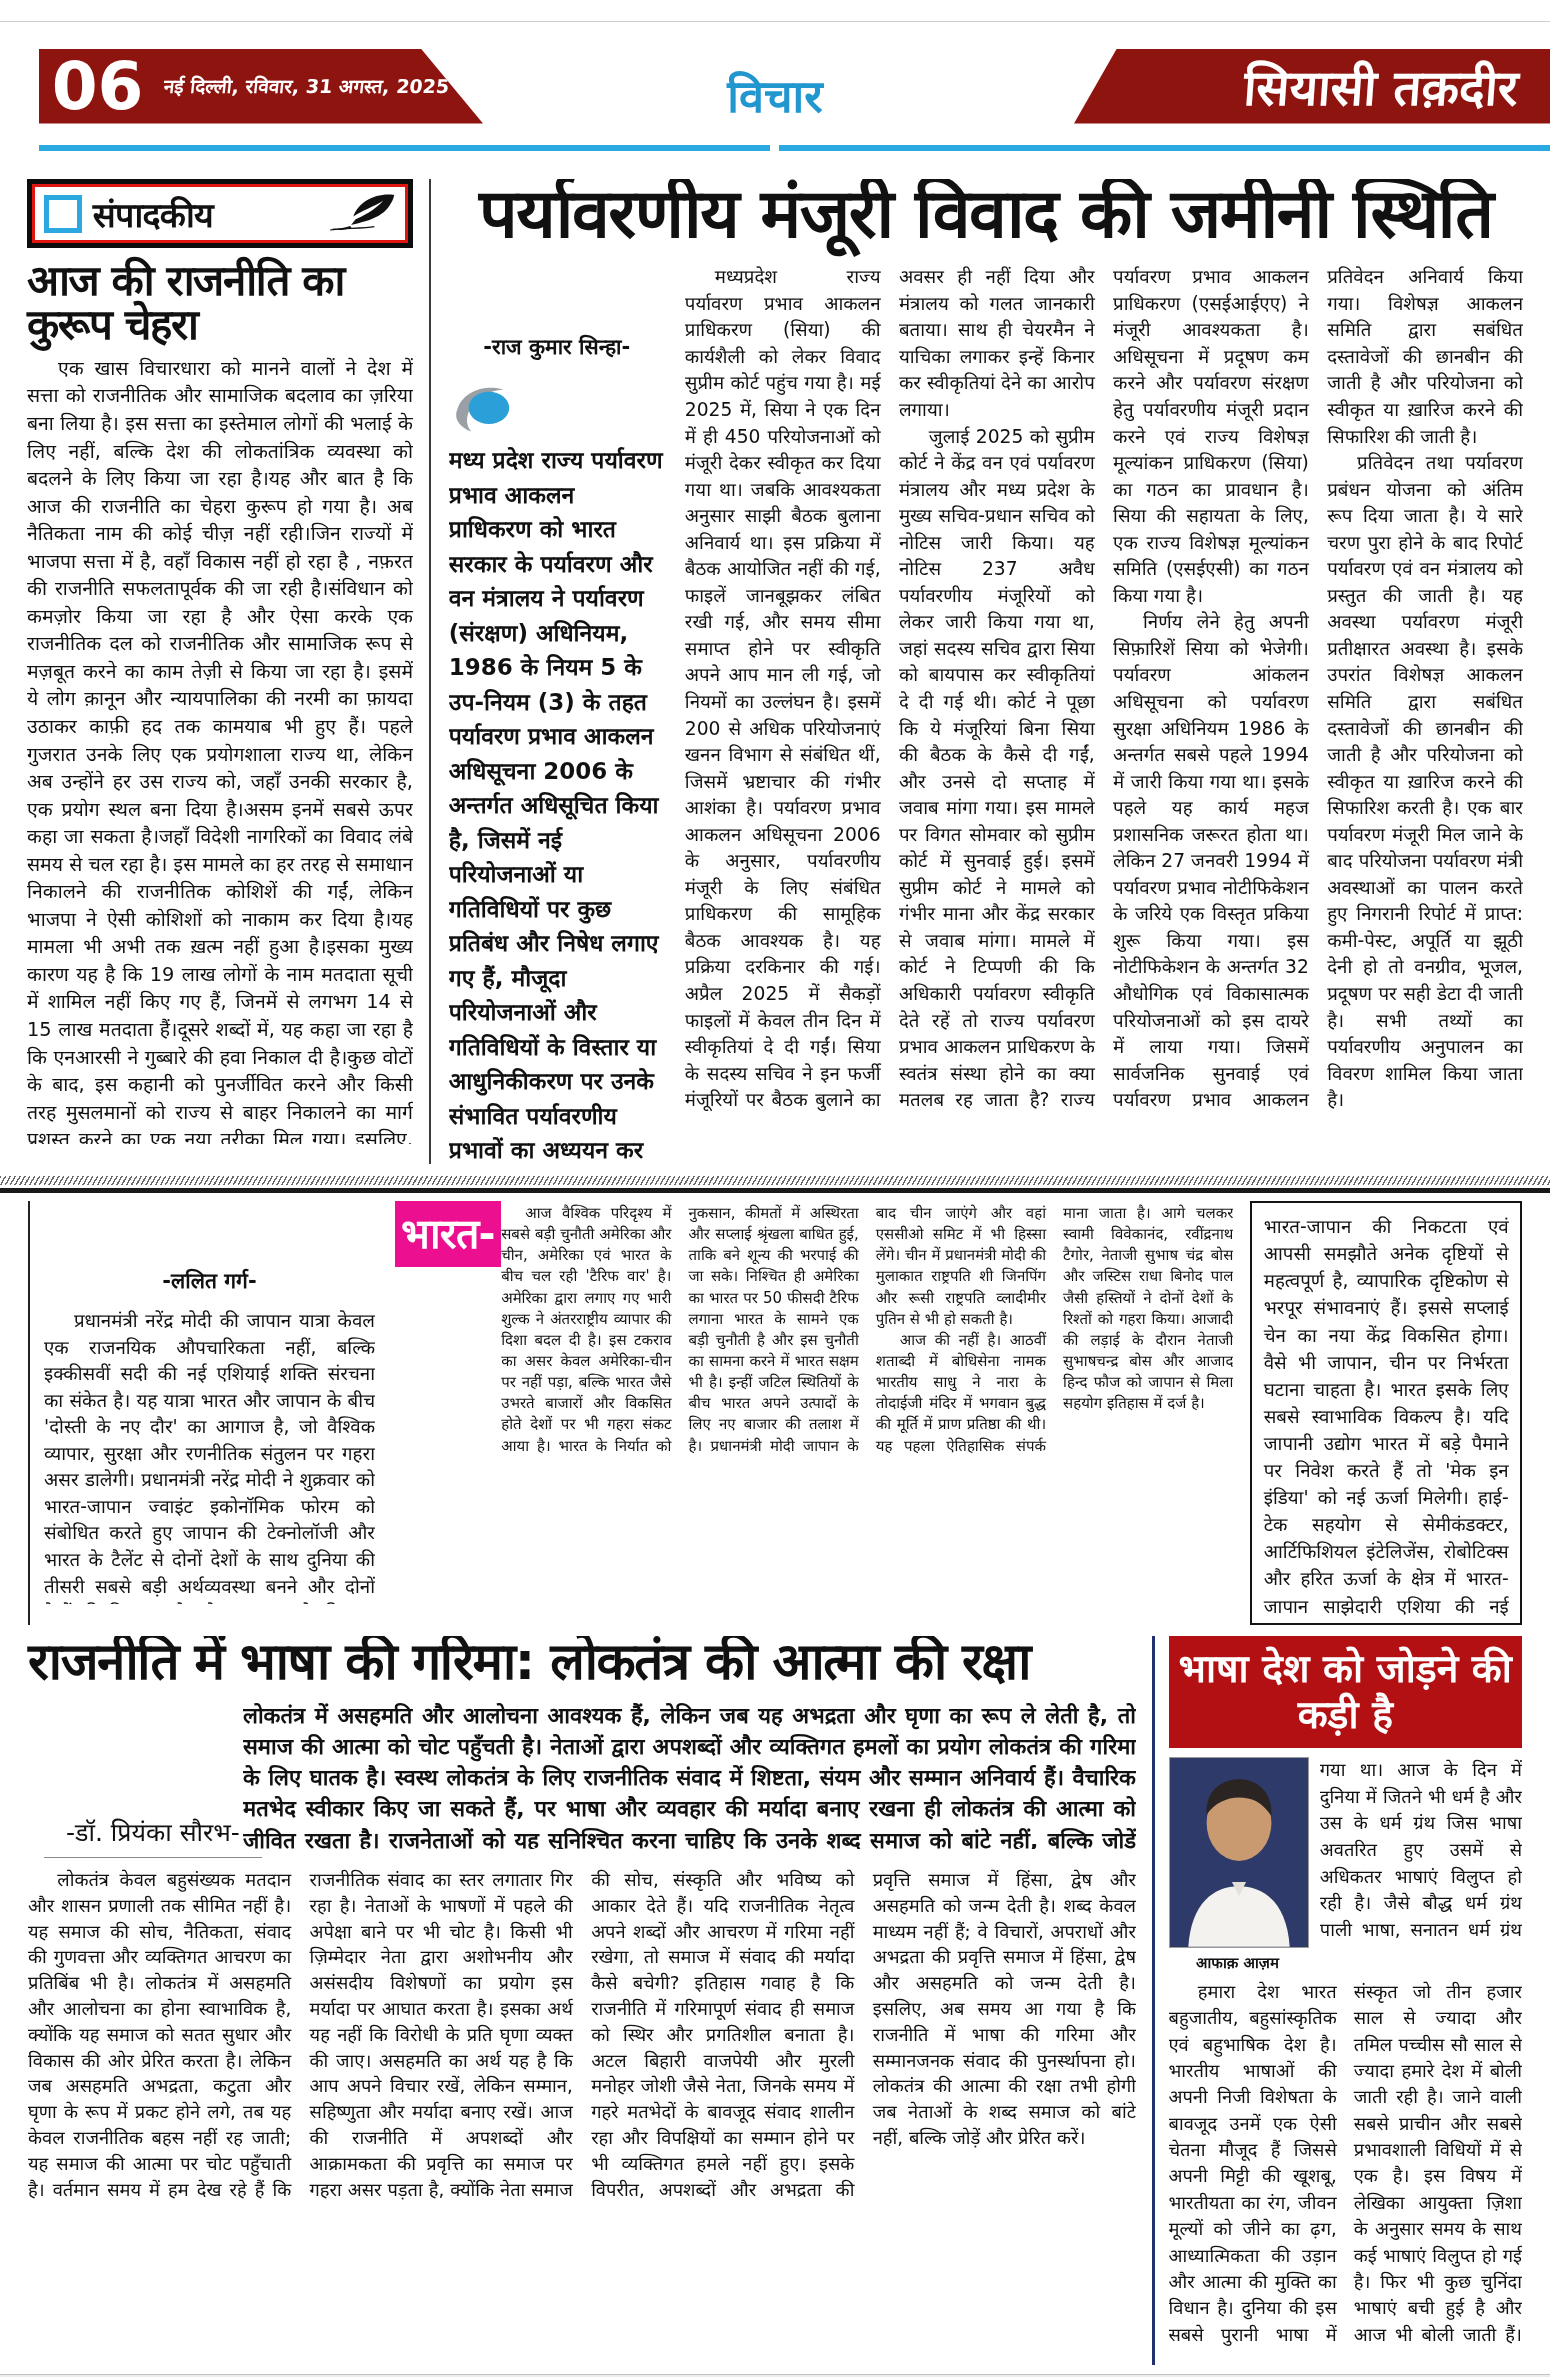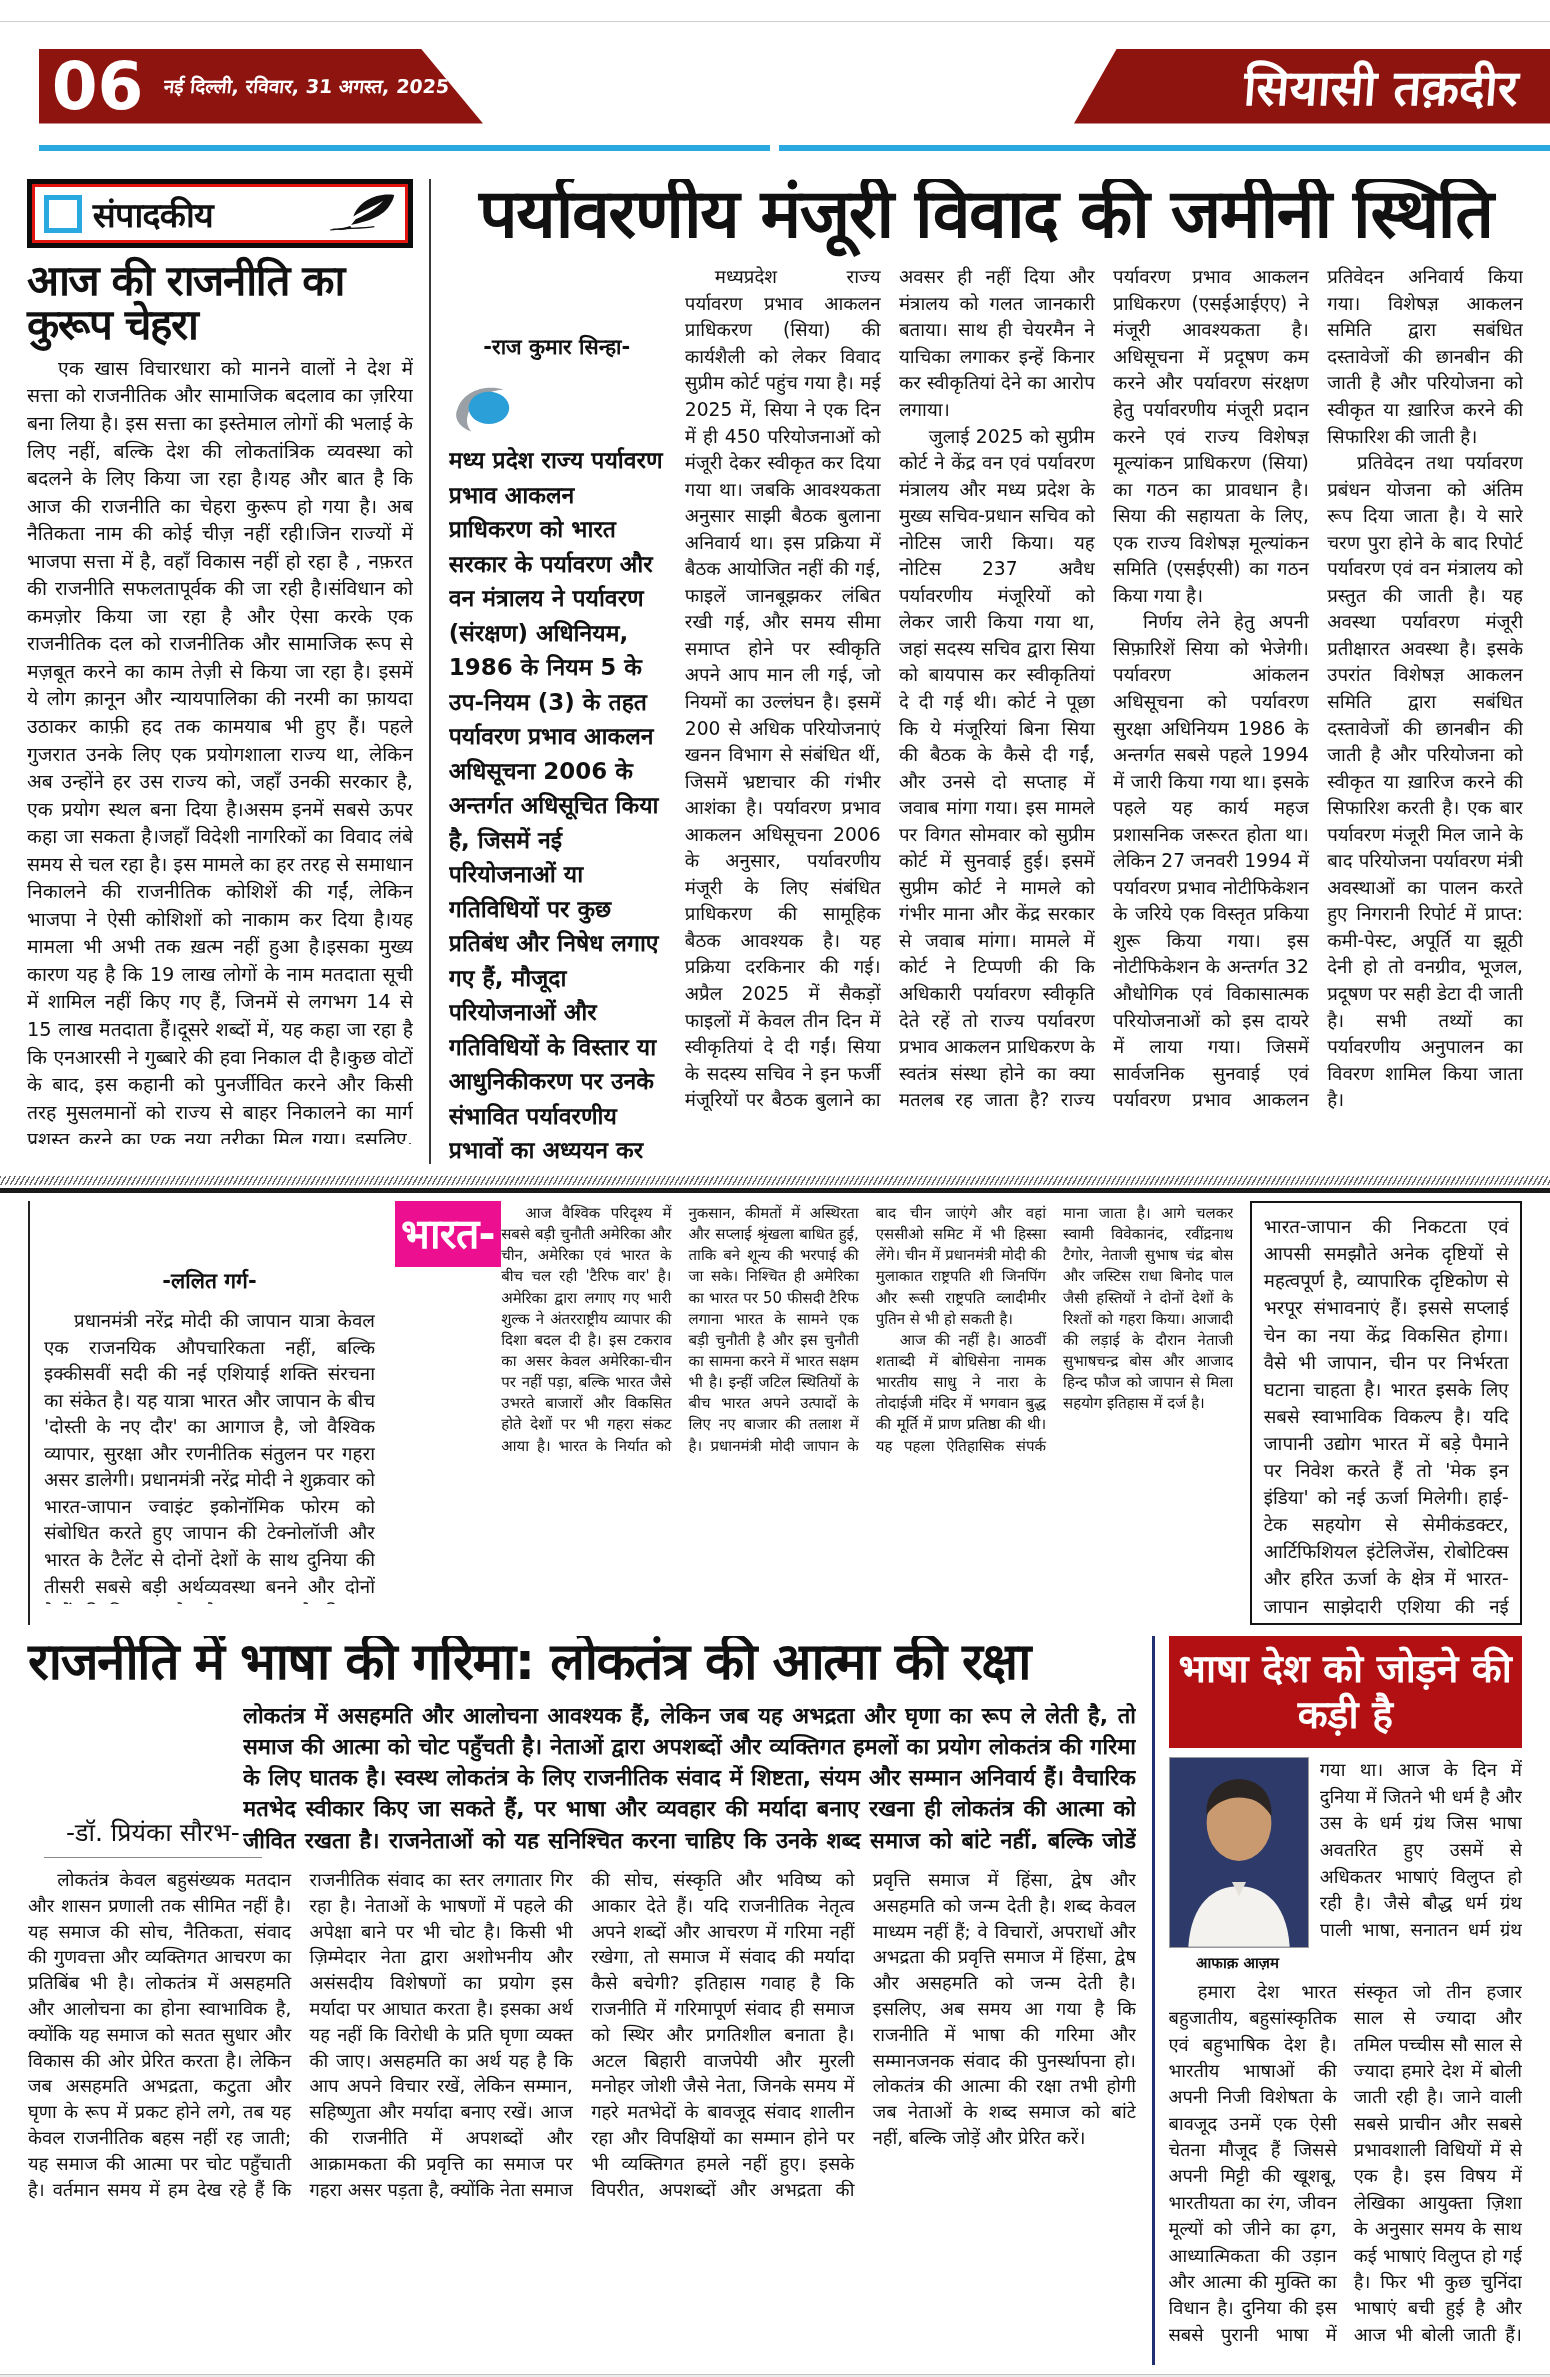--- a/index.html
+++ b/index.html
@@ -77,20 +77,21 @@
 </head>
 <body>
 
 <div class="topline"></div>
 
 <div class="masthead">
   <div class="trap-left">
     <span class="pageno">06</span>
     <span class="dateline">नई दिल्ली, रविवार, 31 अगस्त, 2025</span>
   </div>
+  <div class="section-title">विचार</div>
   <div class="trap-right">
     <span class="masthead-name">सियासी तक़दीर</span>
   </div>
   <div class="bluebar-l"></div>
   <div class="bluebar-r"></div>
 </div>
 
 <div class="top-section">
 
   <div class="editorial">

